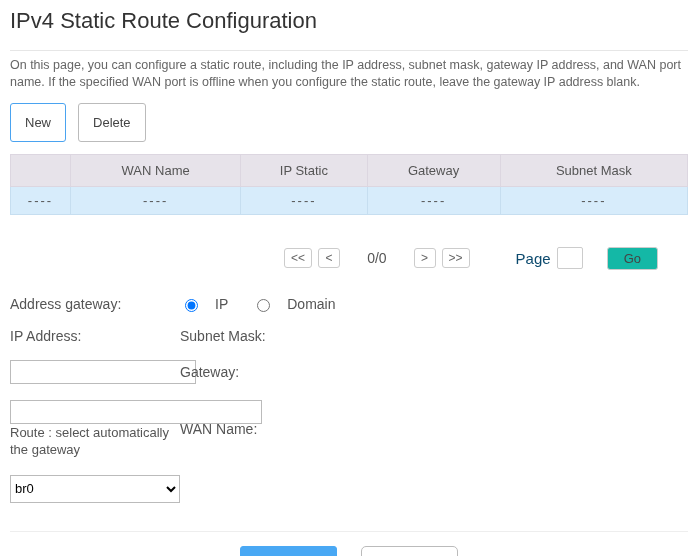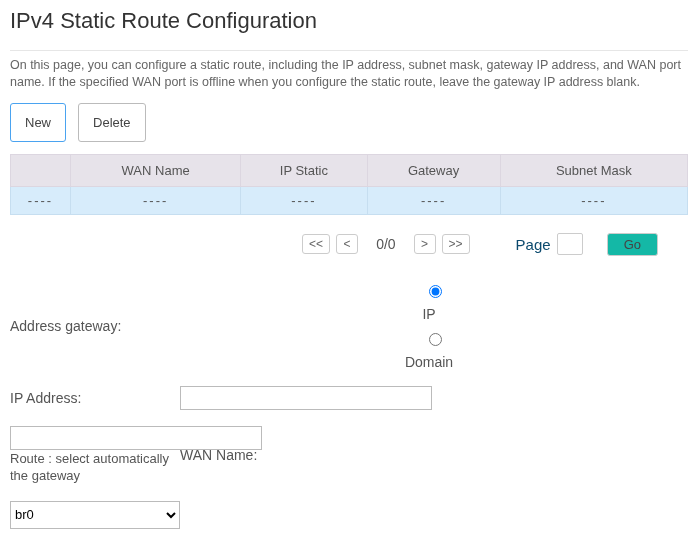--- a/index.html
+++ b/index.html
@@ -42,21 +42,21 @@
     font-size: 13px;
     color: #444;
     cursor: pointer;
   }
   .btn.active {
     border-color: #4aa3f0;
   }
   table.grid {
     width: 100%;
     border-collapse: collapse;
-    margin-bottom: 18px;
+    margin-bottom: 32px;
   }
   table.grid th {
     background: #e7e3ea;
     font-weight: 400;
     color: #555;
     padding: 8px 4px;
     border: 1px solid #dcd6e0;
     font-size: 13px;
     text-align: center;
   }
@@ -80,21 +80,21 @@
     border: 1px solid #ccc;
     border-radius: 3px;
     background: #fff;
     padding: 2px 6px;
     font-size: 12px;
     color: #666;
     cursor: pointer;
     min-width: 22px;
     text-align: center;
   }
-  .pager .plabel { margin: 0 12px; font-size: 14px; }
+  .pager .plabel { margin: 0 21px; font-size: 14px; }
   .pager .pagelbl { margin-left: 40px; font-size: 15px; color:#0c4a6e;}
   .pager input.pagein {
     width: 26px; height: 22px;
     border: 1px solid #ccc;
     border-radius: 2px;
     text-align: center;
   }
   .pager .go {
     border: 1px solid #ccc;
     border-radius: 3px;
@@ -130,21 +130,21 @@
     font-size: 13px;
     background: #fff;
   }
   .hint {
     font-size: 13px;
     color: #555;
     margin-left: 0;
   }
   .form .valcol { display:block; }
   .note-wrap { line-height:1.35; }
-  .radio-group { display:flex; align-items:center; gap:8px;flex-direction:column; }
+  .radio-group { display:flex; align-items:center; gap:14px; }
   .radio-group label { margin-right: 10px; font-size:14px; color:#555;}
   .actions {
     display: flex;
     justify-content: center;
     gap: 24px;
     margin-top: 28px;
     border-top: 1px solid #eee;
     padding-top: 14px;
   }
   .btn-primary {
@@ -215,24 +215,26 @@
   <label class="fld">Address gateway:</label>
   <div class="val radio-group">
     <input type="radio" name="af" checked="" style="">
     <label>IP</label>
     <input type="radio" name="af" style="">
     <label>Domain</label>
   </div>
 
   <label class="fld">IP Address:</label>
 
+  <label class="fld">Subnet Mask:</label>
   <div class="val">
     <input type="text" value="" style="">
   </div>
 
+  <label class="fld">Gateway:</label>
   <div class="valcol note-wrap">
     <input type="text" value="" style=""><span class="hint">Route : select automatically the gateway</span>
   </div>
 
   <label class="fld">WAN Name:</label>
   <div class="val">
     <select>
       <option>br0</option>
     </select>
   </div>

